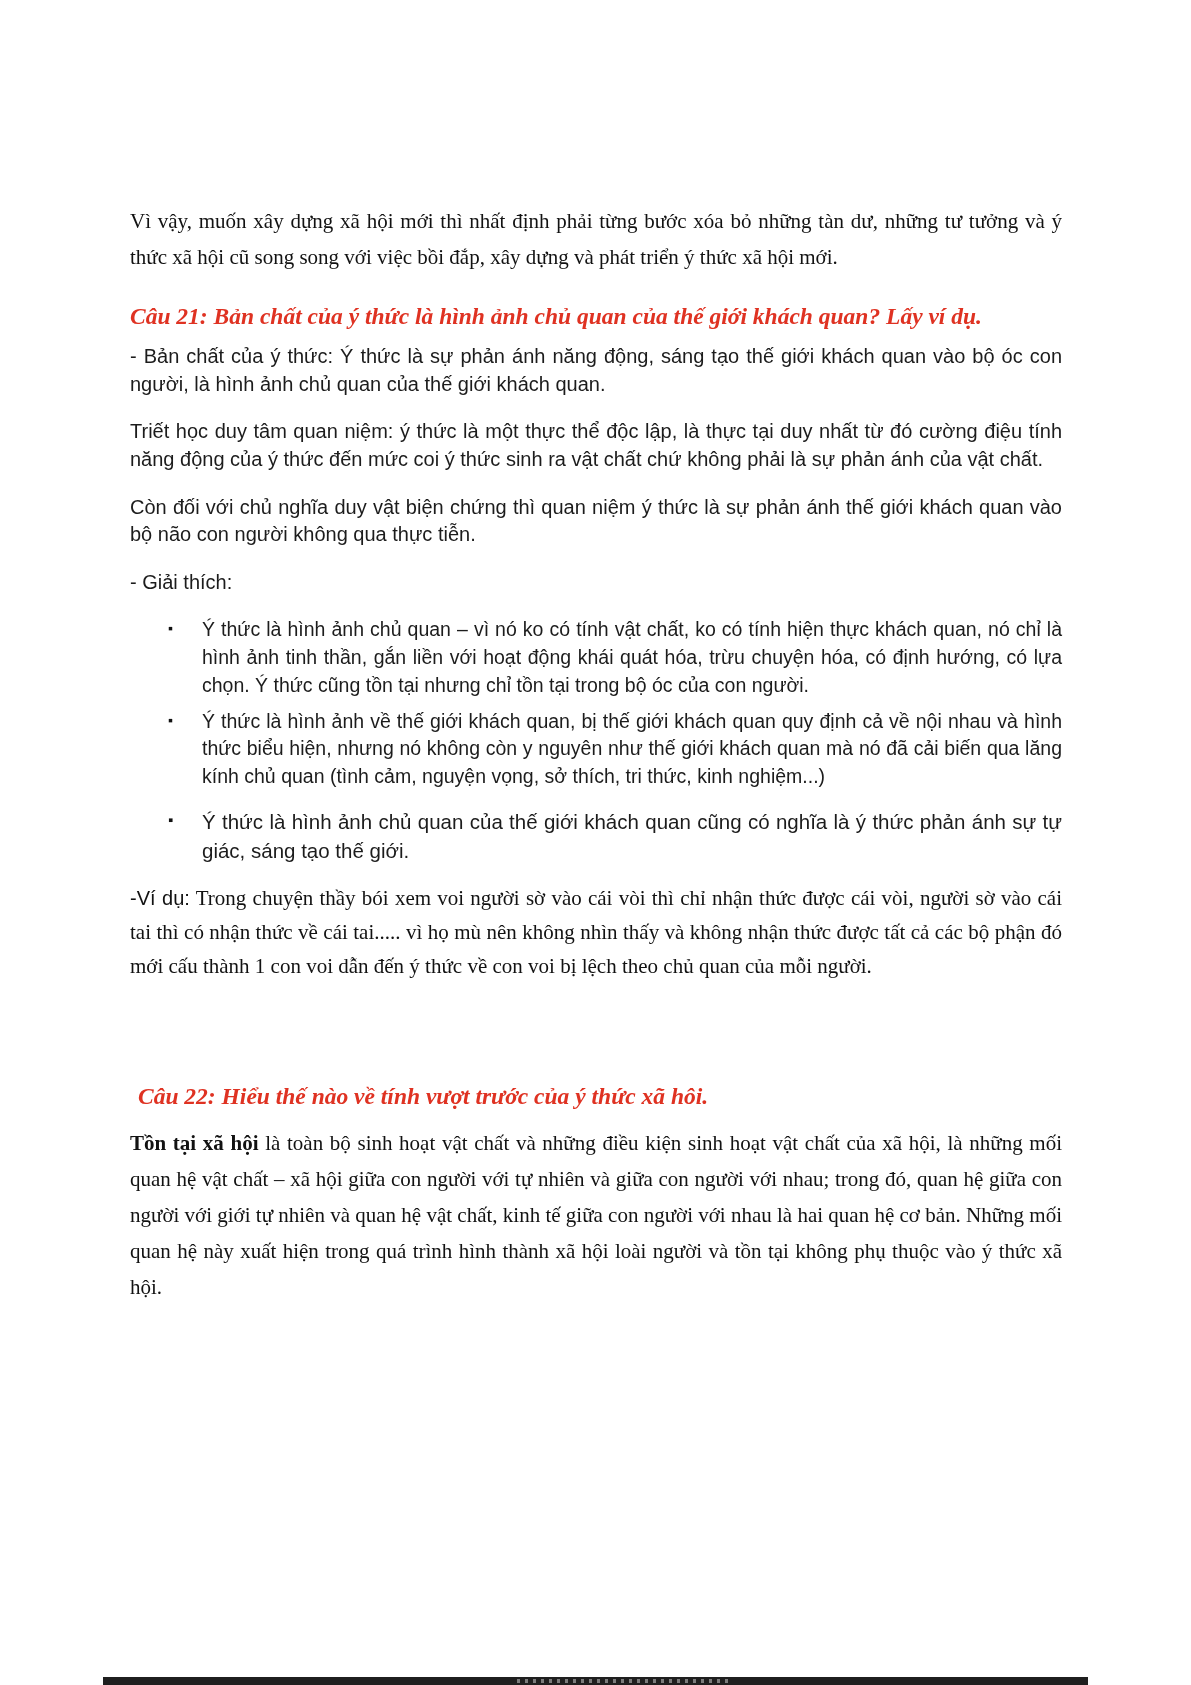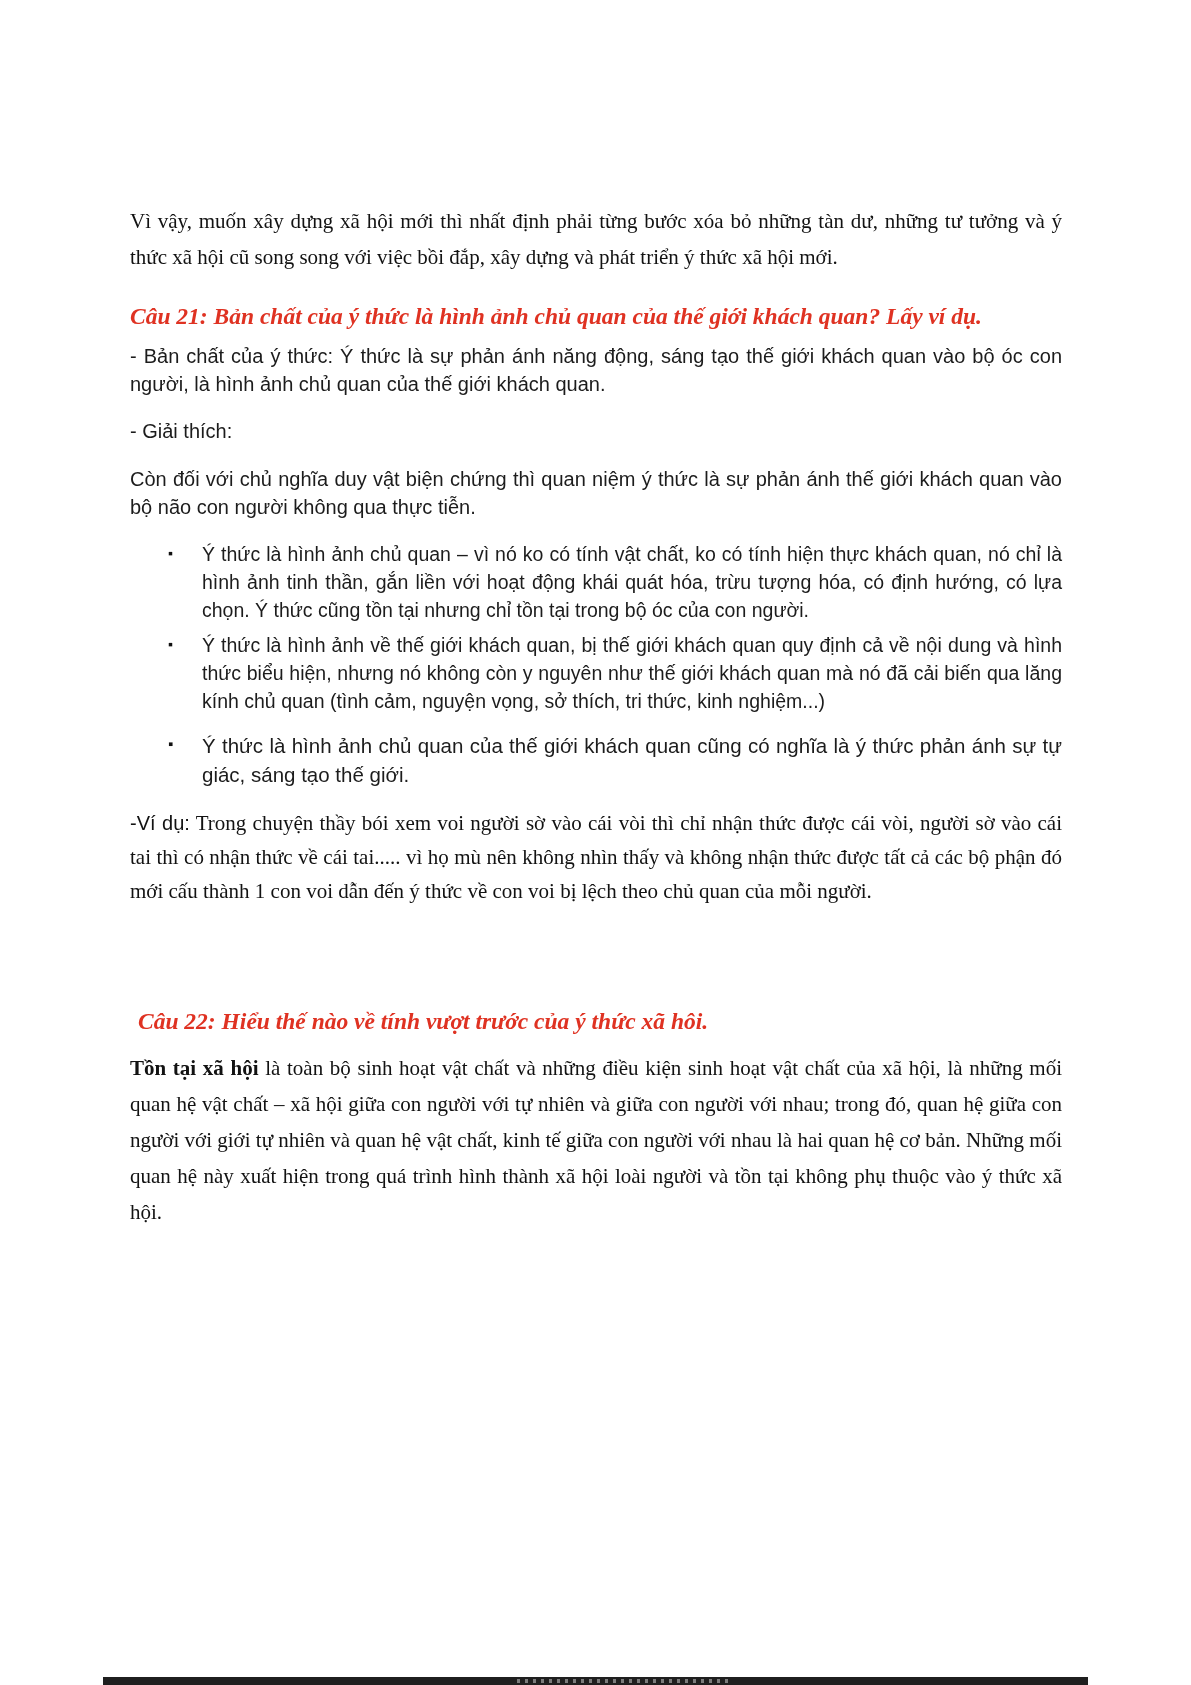--- a/index.html
+++ b/index.html
@@ -120,33 +120,34 @@
 <div class="page">
   <div class="content">
 
     <p class="serif-p">Vì vậy, muốn xây dựng xã hội mới thì nhất định phải từng bước xóa bỏ những tàn dư, những tư tưởng và ý thức xã hội cũ song song với việc bồi đắp, xây dựng và phát triển ý thức xã hội mới.</p>
 
 
     <h2 class="heading heading-21" style="color: rgb(223, 50, 34);">Câu 21: Bản chất của ý thức là hình ảnh chủ quan của thế giới khách quan? Lấy ví dụ.</h2>
 
     <p class="sans-p">- Bản chất của ý thức: Ý thức là sự phản ánh năng động, sáng tạo thế giới khách quan vào bộ óc con người, là hình ảnh chủ quan của thế giới khách quan.</p>
 
+    <p class="sans-p">Triết học duy tâm quan niệm: ý thức là một thực thể độc lập, là thực tại duy nhất từ đó cường điệu tính năng động của ý thức đến mức coi ý thức sinh ra vật chất chứ không phải là sự phản ánh của vật chất.</p>
+
+    <p class="sans-p">Còn đối với chủ nghĩa duy vật biện chứng thì quan niệm ý thức là sự phản ánh thế giới khách quan vào bộ não con người không qua thực tiễn.</p>
 
     <p class="sans-p">- Giải thích:</p>
-
-    <p class="sans-p">Còn đối với chủ nghĩa duy vật biện chứng thì quan niệm ý thức là sự phản ánh thế giới khách quan vào bộ não con người không qua thực tiễn.</p>
 
     <ul class="bullet-list">
       <li class="bullet-item">
         <span class="bullet-marker">▪</span>
-        <span class="bullet-text">Ý thức là hình ảnh chủ quan – vì nó ko có tính vật chất, ko có tính hiện thực khách quan, nó chỉ là hình ảnh tinh thần, gắn liền với hoạt động khái quát hóa, trừu tượng hóa, có định hướng, có lựa chọn. Ý thức cũng tồn tại nhưng chỉ tồn tại trong bộ óc của con người.</span>
+        <span class="bullet-text">Ý thức là hình ảnh chủ quan – vì nó ko có tính vật chất, ko có tính hiện thực khách quan, nó chỉ là hình ảnh tinh thần, gắn liền với hoạt động khái quát hóa, trừu chuyện hóa, có định hướng, có lựa chọn. Ý thức cũng tồn tại nhưng chỉ tồn tại trong bộ óc của con người.</span>
       </li>
       <li class="bullet-item">
         <span class="bullet-marker">▪</span>
-        <span class="bullet-text">Ý thức là hình ảnh về thế giới khách quan, bị thế giới khách quan quy định cả về nội dung và hình thức biểu hiện, nhưng nó không còn y nguyên như thế giới khách quan mà nó đã cải biến qua lăng kính chủ quan (tình cảm, nguyện vọng, sở thích, tri thức, kinh nghiệm...)</span>
+        <span class="bullet-text">Ý thức là hình ảnh về thế giới khách quan, bị thế giới khách quan quy định cả về nội nhau và hình thức biểu hiện, nhưng nó không còn y nguyên như thế giới khách quan mà nó đã cải biến qua lăng kính chủ quan (tình cảm, nguyện vọng, sở thích, tri thức, kinh nghiệm...)</span>
       </li>
       <li class="bullet-item larger">
         <span class="bullet-marker">▪</span>
         <span class="bullet-text">Ý thức là hình ảnh chủ quan của thế giới khách quan cũng có nghĩa là ý thức phản ánh sự tự giác, sáng tạo thế giới.</span>
       </li>
     </ul>
 
     <p class="example-p"><span class="example-label">-Ví dụ:</span><span> Trong chuyện thầy bói xem voi người sờ vào cái vòi thì chỉ nhận thức được cái vòi, người sờ vào cái tai thì có nhận thức về cái tai..... vì họ mù nên không nhìn thấy và không nhận thức được tất cả các bộ phận đó mới cấu thành 1 con voi dẫn đến ý thức về con voi bị lệch theo chủ quan của mỗi người.</span></p>
 
     <h2 class="heading heading-22" style="color: rgb(223, 50, 34); margin-left: 8px;">Câu 22: Hiểu thế nào về tính vượt trước của ý thức xã hôi.</h2>

